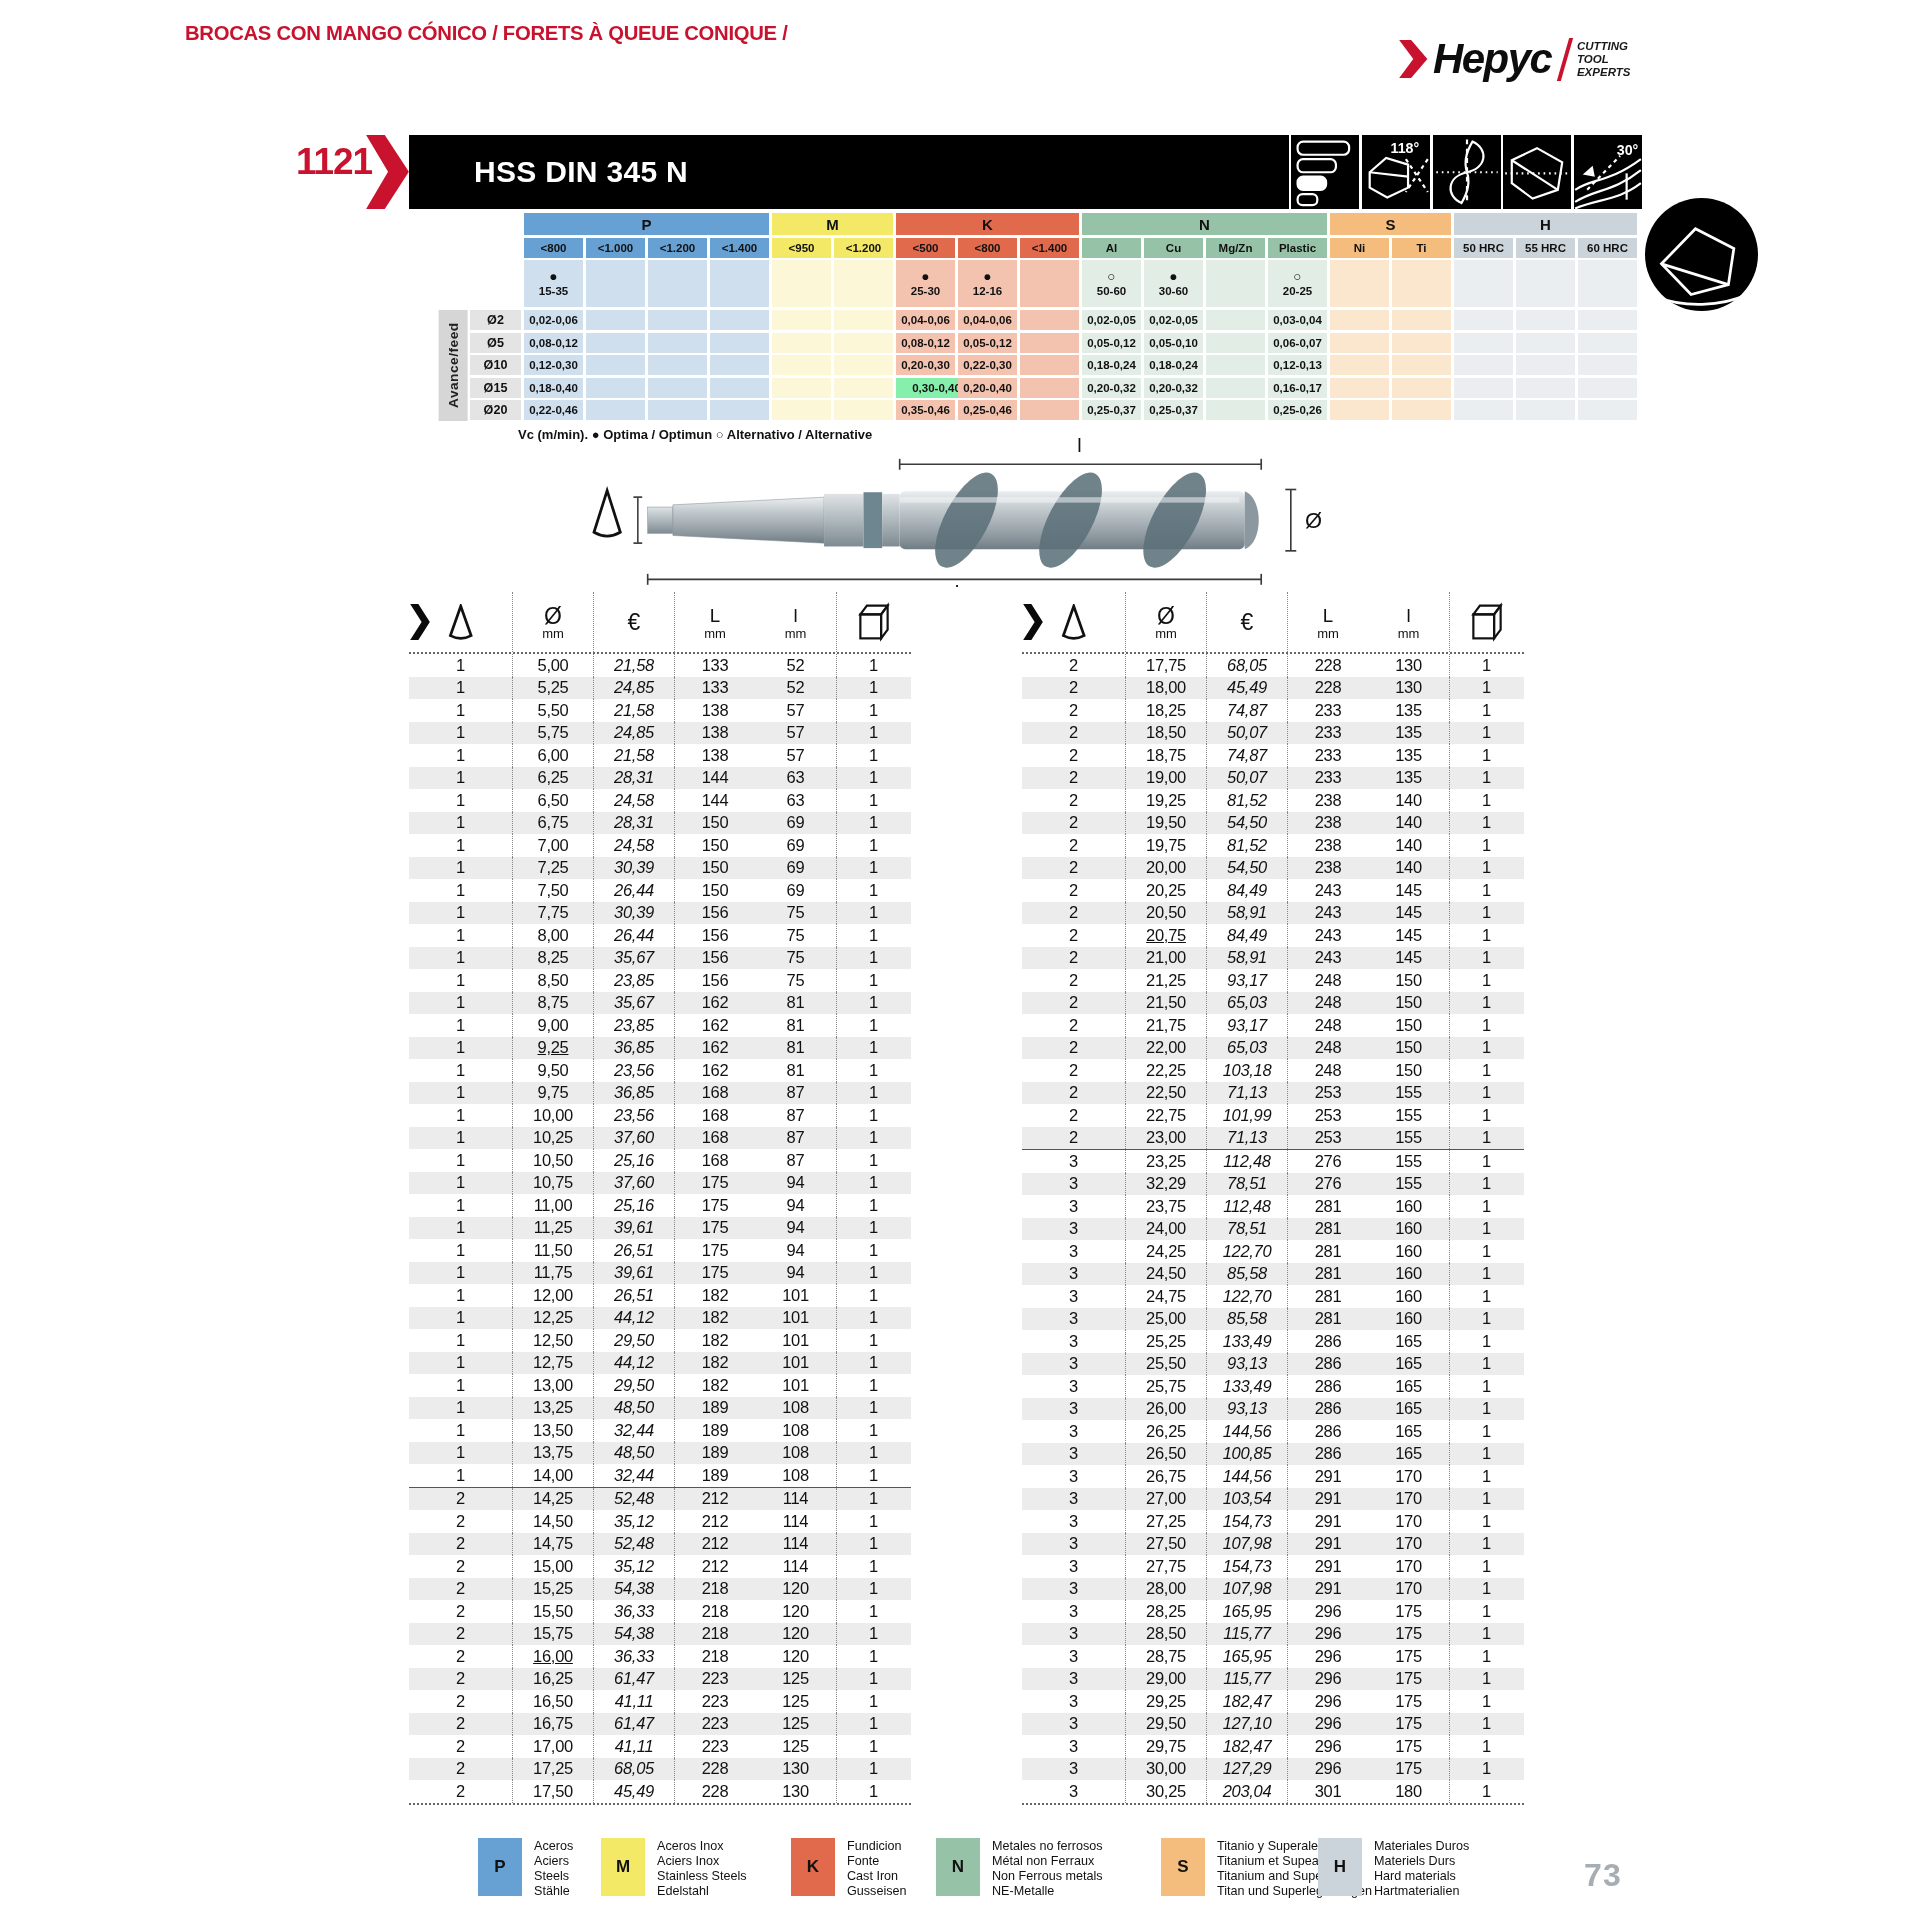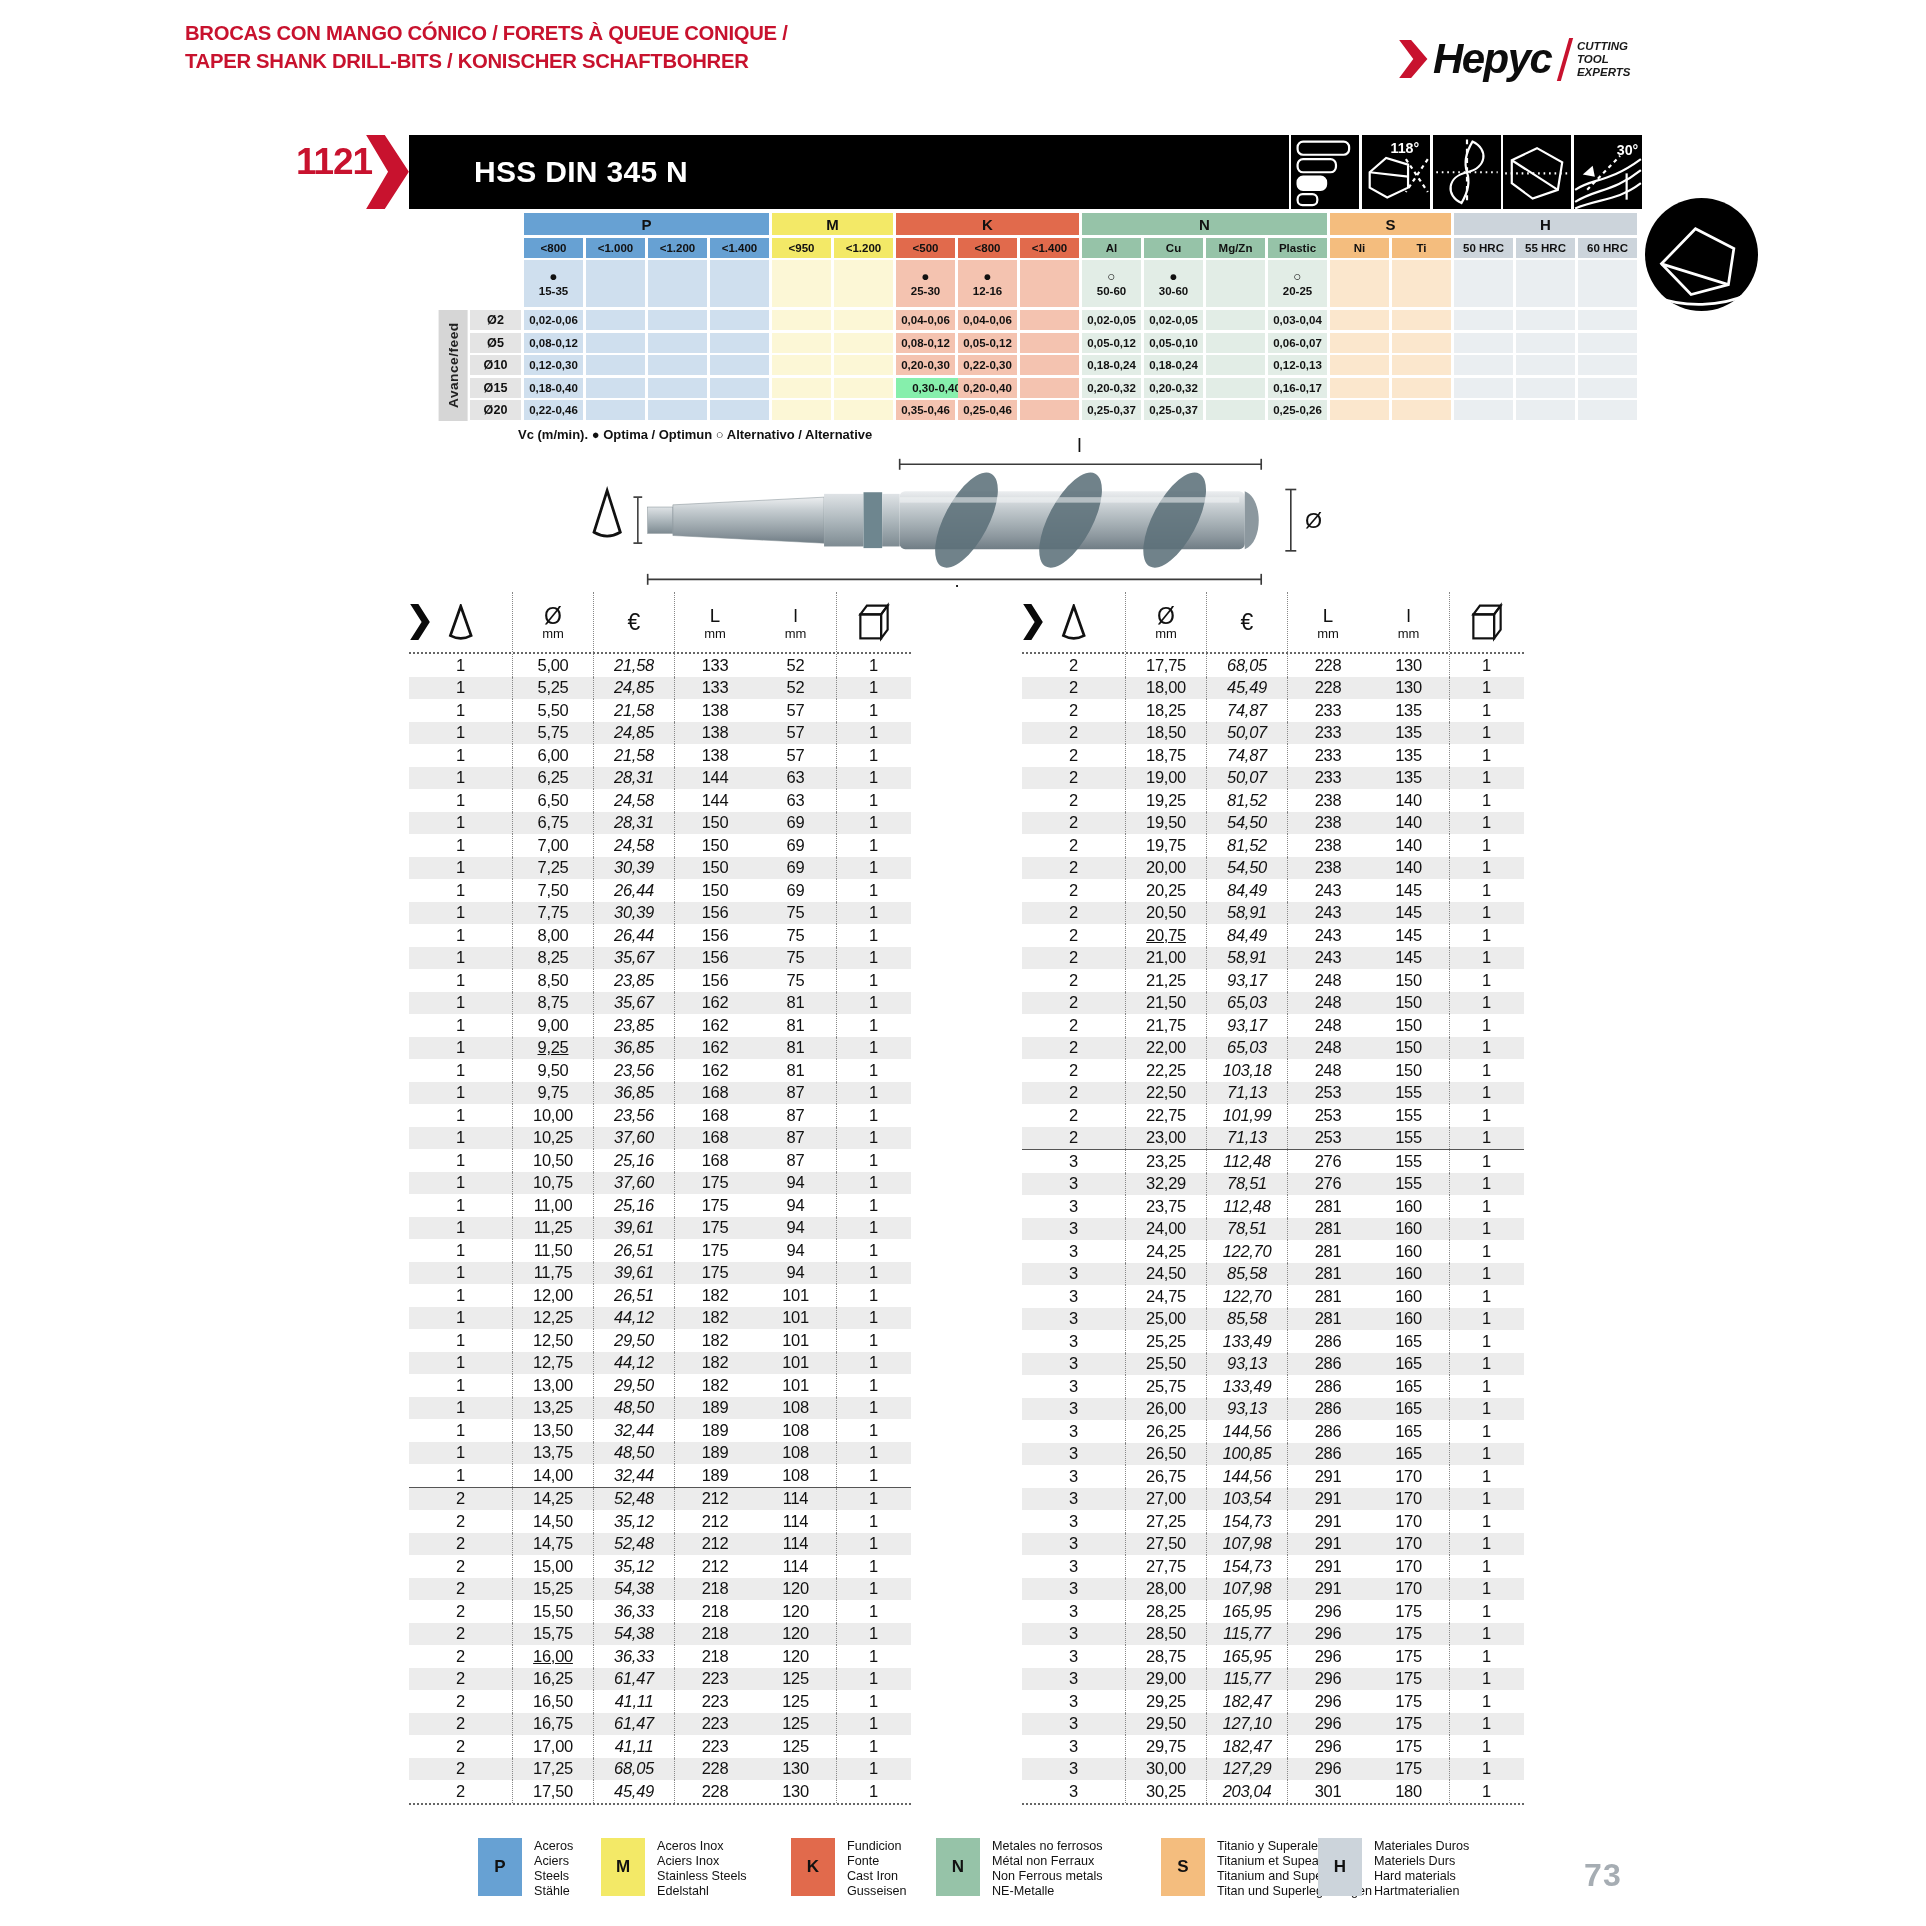--- a/index.html
+++ b/index.html
@@ -67,21 +67,20 @@
   .lg-tx{font-size:12.6px;line-height:15px;color:#111;padding-top:1.1px;}
   #page-number{left:1584px;top:1857px;font-size:32px;font-weight:bold;color:#a6adb3;letter-spacing:1.1px;}
 
   svg text{font-family:"Liberation Sans",sans-serif;}
 </style>
 </head>
 <body>
 
 <div class="abs" id="page-title">
   <div>BROCAS CON MANGO CÓNICO / FORETS À QUEUE CONIQUE /</div>
-  <div>TAPER SHANK DRILL-BITS / KONISCHER SCHAFTBOHRER</div>
 </div>
 
 <div class="abs" id="logo">
   <svg width="28.6" height="38" viewBox="0 0 52 70">
     <polygon points="0,0 22,0 52,35 22,70 0,70 26,35" fill="#c8122e"></polygon>
   </svg>
   <span class="brand">Hepyc</span>
   <span class="slash"></span>
   <span class="tag">
     <div>CUTTING</div>

